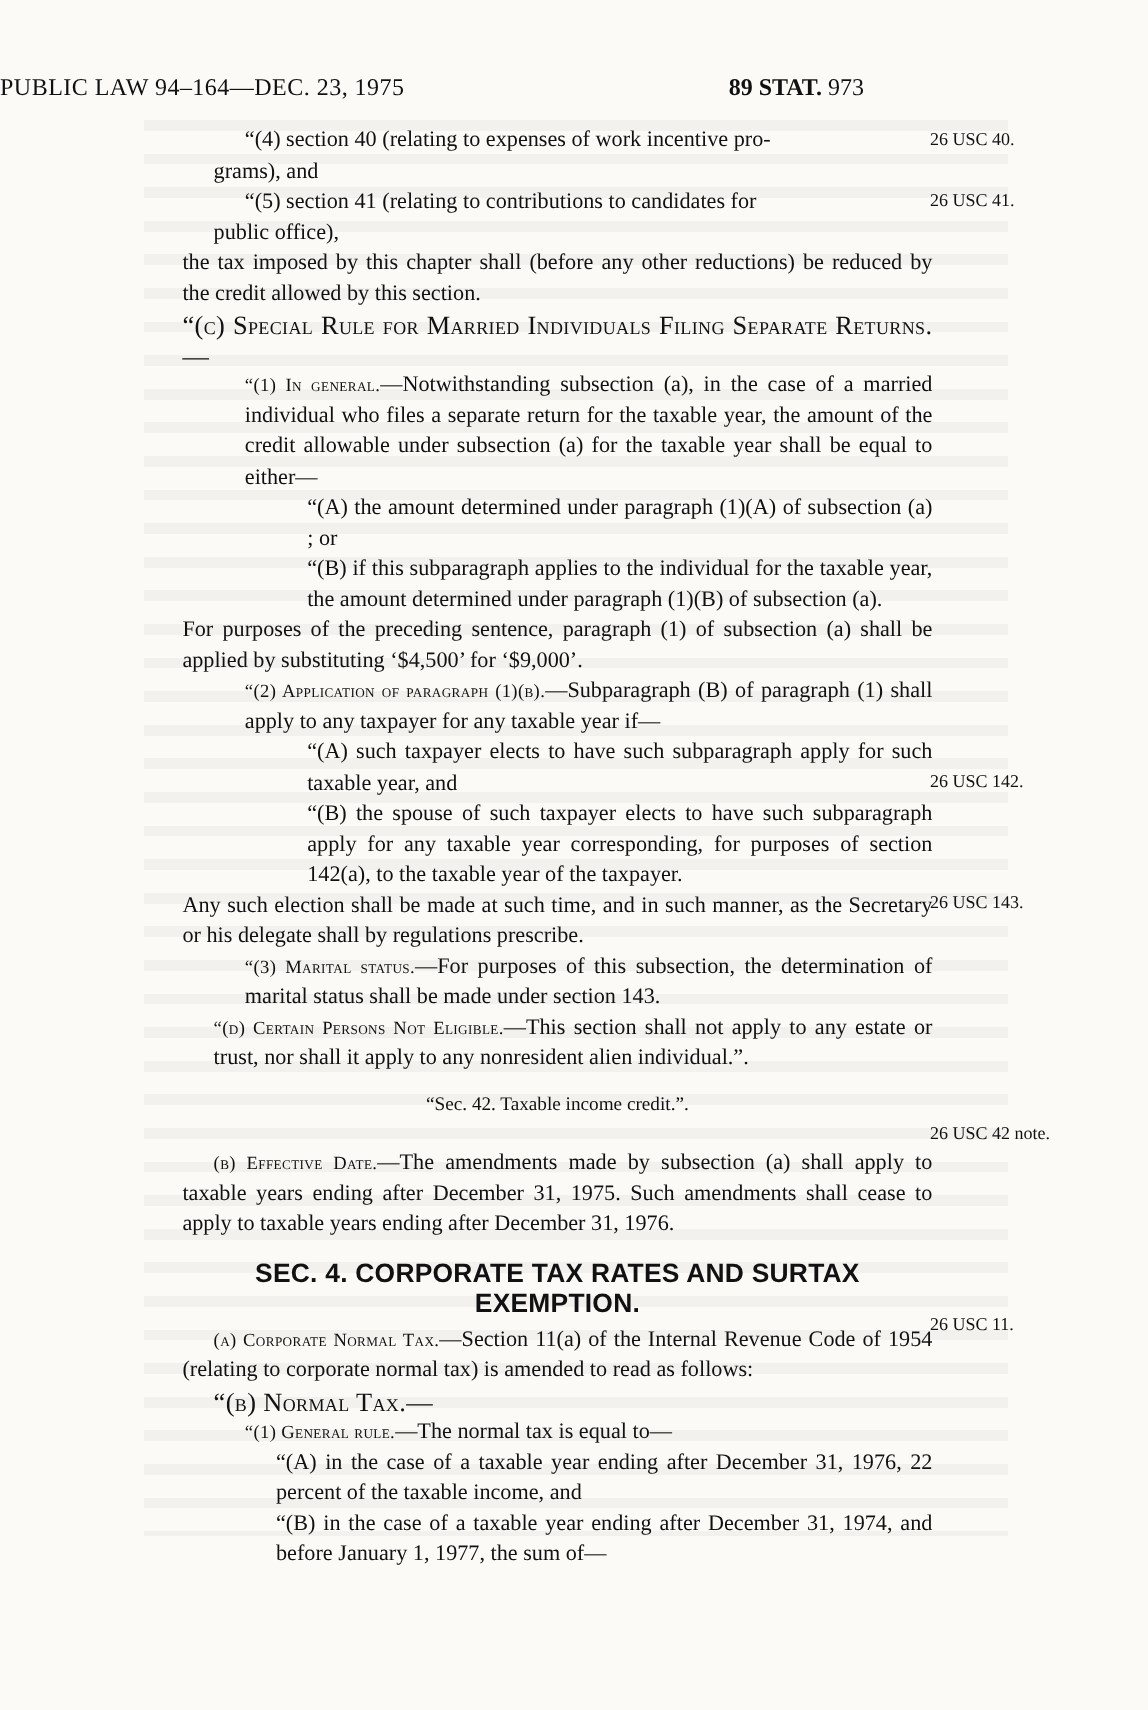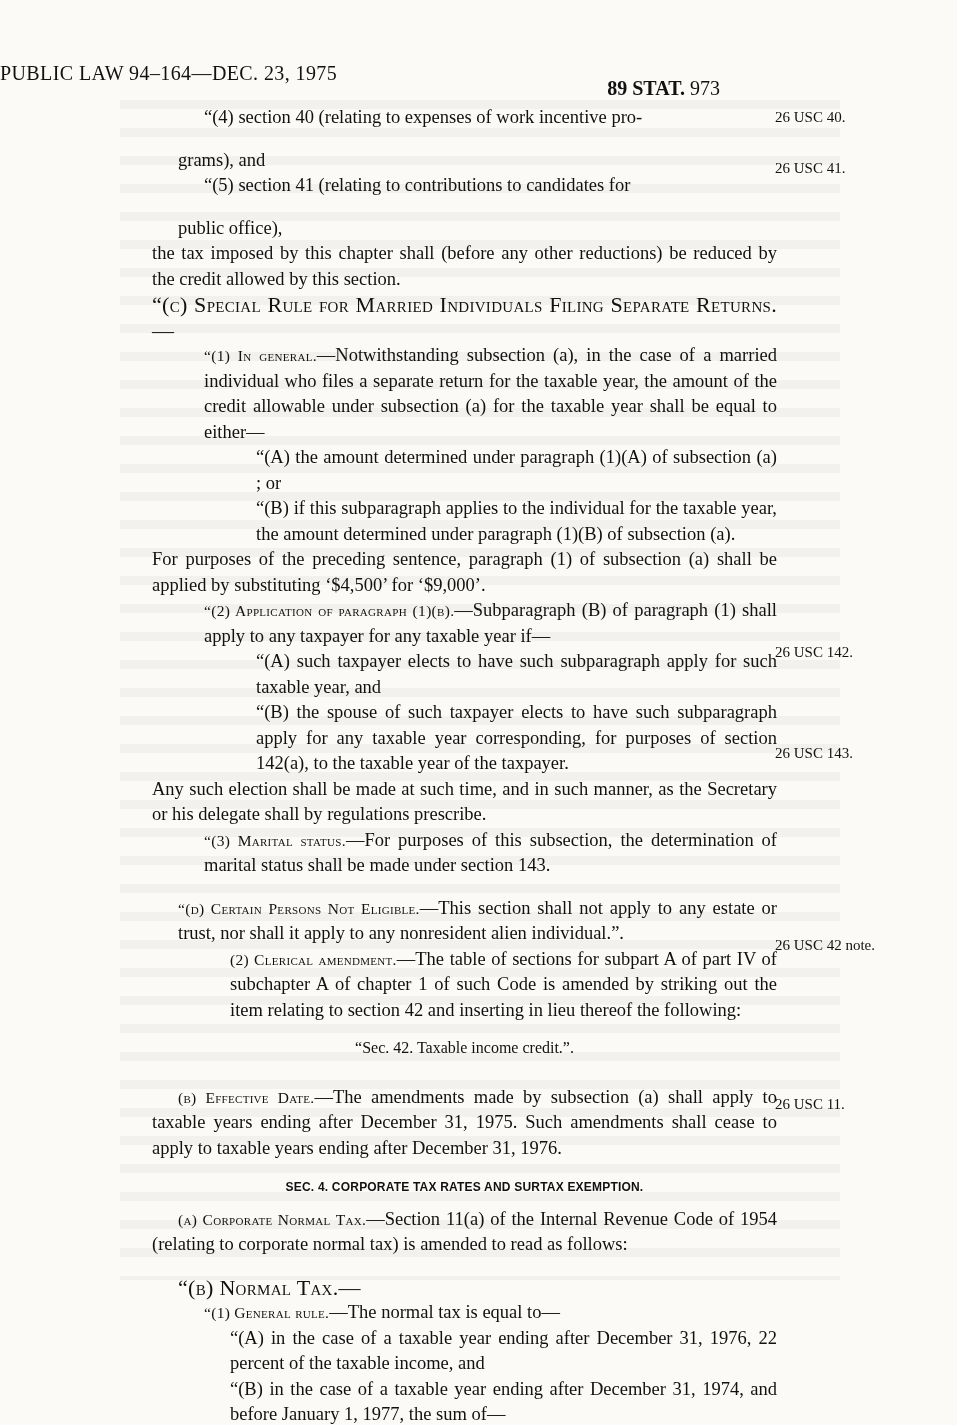--- a/index.html
+++ b/index.html
@@ -47,21 +47,21 @@
     width: 720px;
   }
   .header-center {
     font-size: 20px;
     letter-spacing: 0.4px;
     display: inline-block;
   }
   .header-right {
     position: absolute;
     right: 0;
-    top: 15px;
+    top: 0;
     font-size: 20px;
     font-weight: bold;
   }
   .header-right .stat-num { font-weight: normal; }
 
   .body-col {
     position: absolute;
     left: 152px;
     top: 105px;
     width: 625px;
@@ -78,40 +78,40 @@
     line-height: 25.5px;
   }
   .margin-note {
     position: absolute;
     white-space: nowrap;
   }
   p {
     margin: 0;
     text-indent: 0;
   }
-  .ind1 { padding-left: 26px; text-indent: 0; margin-top: 17px; }
+  .ind1 { padding-left: 26px; text-indent: 0; }
   .ind2 { padding-left: 52px; text-indent: 0; }
   .ind3 { padding-left: 78px; text-indent: 0; }
   .ind4 { padding-left: 104px; text-indent: 0; }
   .hang-flush { text-indent: 0; }
   .first-ind { text-indent: 26px; }
   .sc {
     font-variant: small-caps;
     font-size: 22px;
     letter-spacing: 0.3px;
   }
   .sc-small {
     font-variant: small-caps;
     font-size: 15.5px;
     letter-spacing: 0.3px;
   }
   .section-head {
     font-family: "Liberation Sans", sans-serif;
     font-weight: bold;
-    font-size: 12px;
+    font-size: 22px;
     text-align: center;
     letter-spacing: 0.2px;
     margin-top: 14px;
     margin-bottom: 6px;
   }
   .centered-quote {
     text-align: center;
     font-size: 16px;
     margin-top: 12px;
     margin-bottom: 24px;
@@ -170,23 +170,20 @@
     <p class="hang-flush">Any such election shall be made at such time, and in such manner, as the Secretary or his delegate shall by regulations prescribe.</p>
 
     <p class="ind2">
       <span class="sc-small">“(3) Marital status.</span><span>—For purposes of this subsection, the determination of marital status shall be made under section 143.</span>
     </p>
 
     <p class="ind1">
       <span class="sc-small">“(d) Certain Persons Not Eligible.</span><span>—This section shall not apply to any estate or trust, nor shall it apply to any nonresident alien individual.”.</span>
     </p>
 
-    <p class="ind3">
-      <span class="sc-small">(2) Clerical amendment.</span><span>—The table of sections for subpart A of part IV of subchapter A of chapter 1 of such Code is amended by striking out the item relating to section 42 and inserting in lieu thereof the following:</span>
-    </p>
 
     <p class="centered-quote">“Sec. 42. Taxable income credit.”.</p>
 
     <p class="first-ind">
       <span class="sc-small">(b) Effective Date.</span><span>—The amendments made by subsection (a) shall apply to taxable years ending after December 31, 1975. Such amendments shall cease to apply to taxable years ending after December 31, 1976.</span>
     </p>
 
     <p class="section-head">SEC. 4. CORPORATE TAX RATES AND SURTAX EXEMPTION.</p>
 
     <p class="first-ind">

